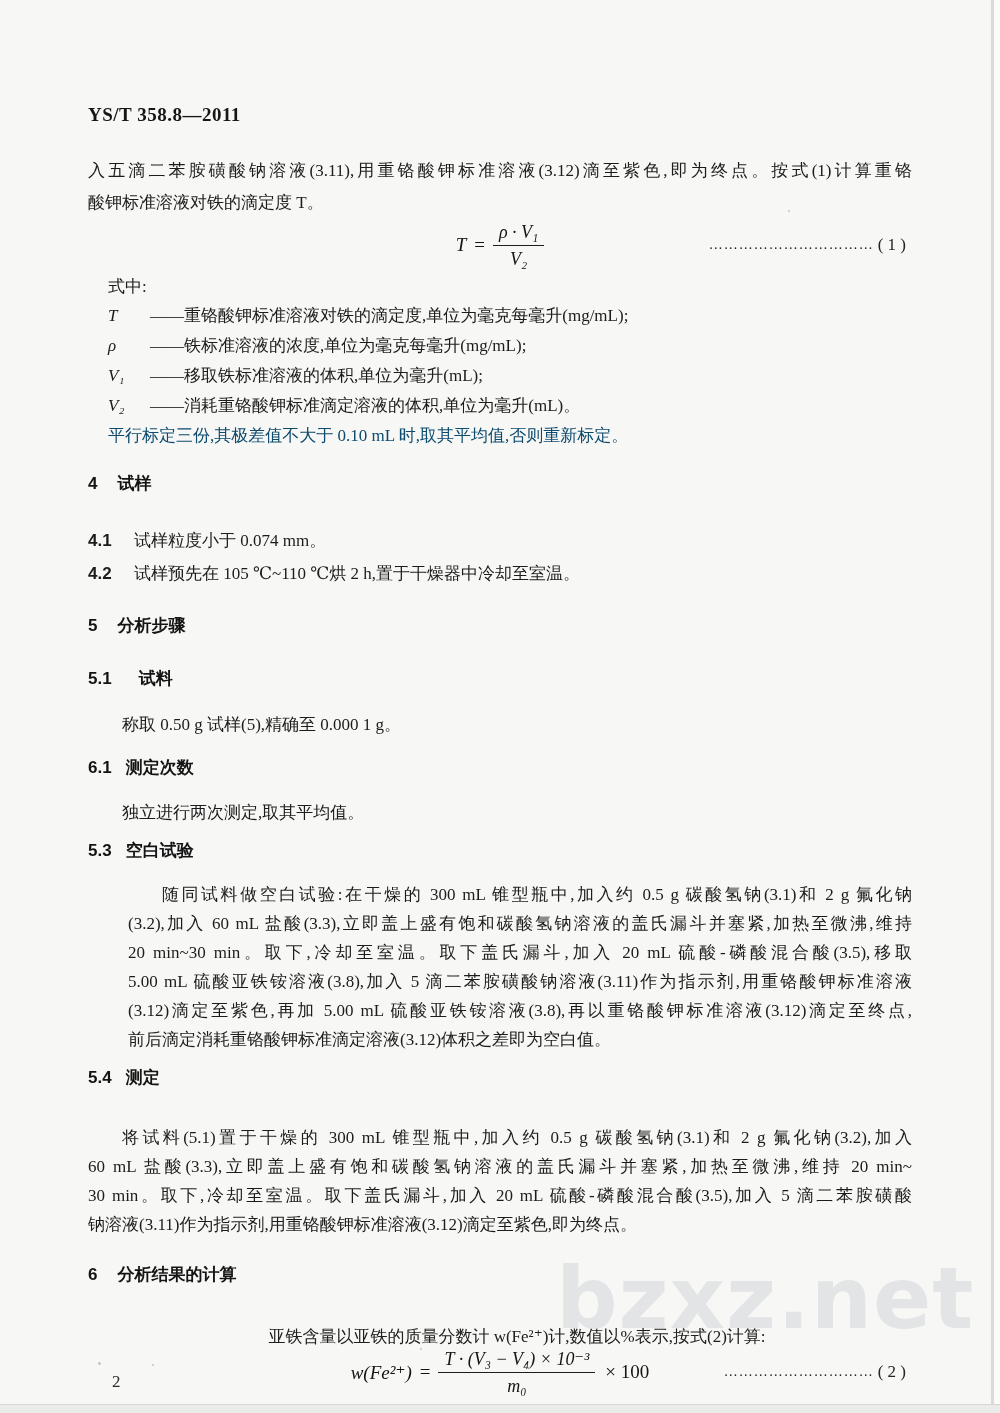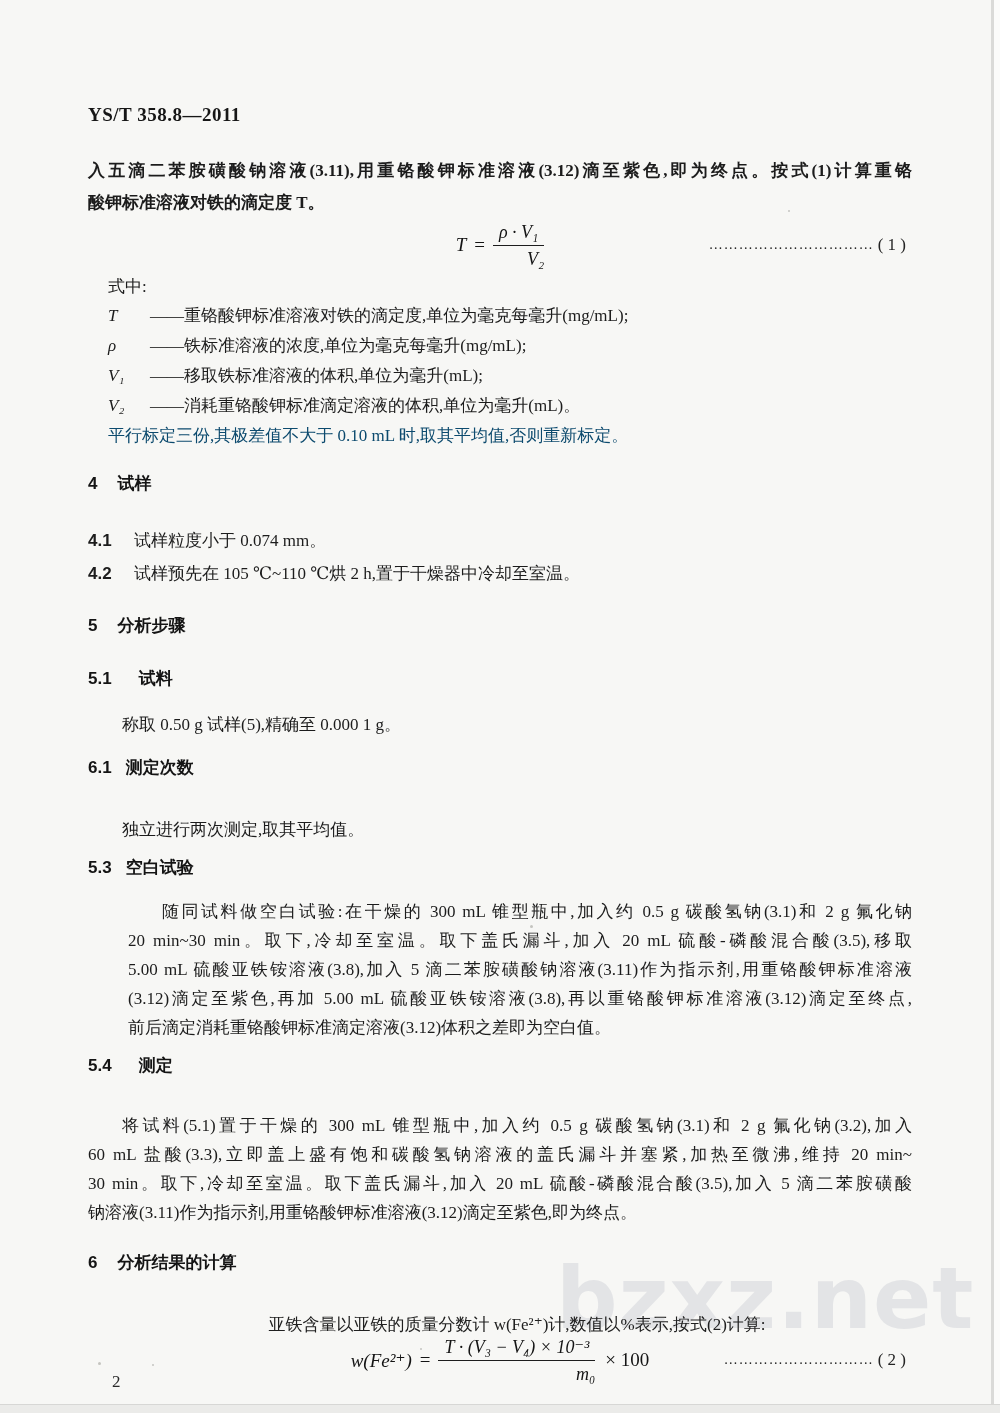--- a/index.html
+++ b/index.html
@@ -16,32 +16,32 @@
     position:absolute;left:556px;top:1248px;z-index:1;
     font-family:"DejaVu Sans","Liberation Sans",sans-serif;
     font-weight:bold;font-size:86px;letter-spacing:1px;
     color:#e3e4e6;user-select:none;white-space:nowrap;
   }
   .doc-header{
     margin-top:103px;line-height:24px;
     font-weight:bold;font-size:19px;letter-spacing:0.5px;color:#161616;
   }
   .para{margin-top:28px;}
-  .tline{font-size:17px;line-height:32px;text-align:justify;color:#1c1c1c;font-weight:bold;}
+  .tline{font-size:17px;line-height:32px;text-align:justify;color:#1c1c1c;}
   .tline.jl{text-align-last:justify;}
   .bline{font-size:17px;line-height:29px;height:29px;text-align:justify;color:#1c1c1c;white-space:nowrap;}
   .bline.jl{text-align-last:justify;white-space:normal;}
   .indent2{text-indent:2em;}
   .formula-row{position:relative;height:52px;display:flex;align-items:center;justify-content:center;}
   .formula-row.f2{height:56px;margin-top:-8px;}
   .f-main{display:flex;align-items:center;font-size:19px;color:#141414;}
   .f-var{font-style:italic;font-family:"Liberation Serif","DejaVu Serif",serif;}
   .f-eq{margin:0 8px;font-style:normal;}
   .f-times{margin-left:10px;font-style:normal;}
-  .frac{display:inline-block;vertical-align:middle;text-align:right;}
+  .frac{display:inline-block;vertical-align:middle;text-align:center;}
   .frac .num{display:block;font-size:18px;line-height:22px;padding:0 6px 2px;border-bottom:1.6px solid #1d1d1d;}
   .frac .den{display:block;font-size:18px;line-height:22px;padding-top:2px;}
   .f-tail{position:absolute;right:6px;top:50%;transform:translateY(-50%);display:flex;align-items:center;color:#242424;}
   .f-dots{font-size:14px;letter-spacing:1px;}
   .f-label{font-size:17px;margin-left:4px;}
   .def-block{margin-left:20px;}
   .def-lead{font-size:17px;line-height:28px;height:28px;margin-top:2px;color:#1c1c1c;}
   .def-row{display:flex;font-size:17px;line-height:30px;height:30px;color:#1c1c1c;}
   .def-sym{width:42px;font-style:italic;flex:0 0 42px;}
   .def-text{flex:1;}
@@ -51,24 +51,24 @@
   .h-no.wide{margin-right:14px;}
   .item-row{display:flex;font-size:17px;line-height:33px;height:33px;color:#1c1c1c;}
   .item-no{width:46px;flex:0 0 46px;font-family:"Liberation Sans","DejaVu Sans",sans-serif;font-weight:bold;}
   .item-text{flex:1;}
   .mt-h4{margin-top:20px;}
   .mt-items4{margin-top:27px;}
   .mt-h5{margin-top:23px;}
   .mt-h51{margin-top:27px;gap:13px;}
   .mt-b51{margin-top:18px;}
   .mt-h52{margin-top:16px;}
-  .mt-b52{margin-top:34px;}
+  .mt-b52{margin-top:17px;}
   .mt-h53{margin-top:11px;}
   .mt-p53{margin-top:16px;margin-left:40px;}
-  .mt-h54{margin-top:11px;gap:13px;}
+  .mt-h54{margin-top:11px;}
   .mt-p54{margin-top:32px;}
   .mt-h6{margin-top:23px;}
   .mt-i6{margin-top:34px;text-align:center;}
   .intro6{font-size:17px;line-height:30px;height:30px;}
   .page-num{position:absolute;left:112px;top:1372px;font-size:17px;color:#2a2a2a;z-index:2;}
   .edge-line{position:absolute;left:991px;top:0;width:3px;height:1413px;background:#dadad8;z-index:3;}
   .edge-white{position:absolute;left:994px;top:0;width:6px;height:1413px;background:#fbfbfa;z-index:3;}
   .bottom-strip{position:absolute;left:0;bottom:0;width:1000px;height:8px;background:#ebebe9;border-top:1px solid #d7d7d5;z-index:3;}
   .speck{position:absolute;border-radius:50%;background:#c4c4c0;z-index:1;}
 </style>
@@ -161,20 +161,21 @@
       <span>测定次数</span>
     </div>
     <div class="bline indent2 mt-b52">独立进行两次测定,取其平均值。</div>
 
     <div class="h-row mt-h53">
       <span class="h-no wide">5.3</span>
       <span>空白试验</span>
     </div>
     <div class="mt-p53">
       <div class="bline jl indent2">随同试料做空白试验:在干燥的 300 mL 锥型瓶中,加入约 0.5 g 碳酸氢钠(3.1)和 2 g 氟化钠</div>
+      <div class="bline jl">(3.2),加入 60 mL 盐酸(3.3),立即盖上盛有饱和碳酸氢钠溶液的盖氏漏斗并塞紧,加热至微沸,维持</div>
       <div class="bline jl">20 min~30 min。取下,冷却至室温。取下盖氏漏斗,加入 20 mL 硫酸-磷酸混合酸(3.5),移取</div>
       <div class="bline jl">5.00 mL 硫酸亚铁铵溶液(3.8),加入 5 滴二苯胺磺酸钠溶液(3.11)作为指示剂,用重铬酸钾标准溶液</div>
       <div class="bline jl">(3.12)滴定至紫色,再加 5.00 mL 硫酸亚铁铵溶液(3.8),再以重铬酸钾标准溶液(3.12)滴定至终点,</div>
       <div class="bline">前后滴定消耗重铬酸钾标准滴定溶液(3.12)体积之差即为空白值。</div>
     </div>
 
     <div class="h-row mt-h54">
       <span class="h-no wide">5.4</span>
       <span>测定</span>
     </div>

